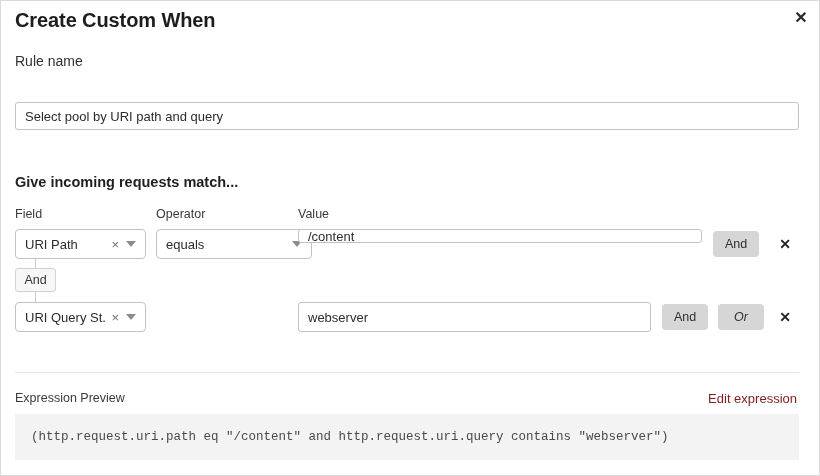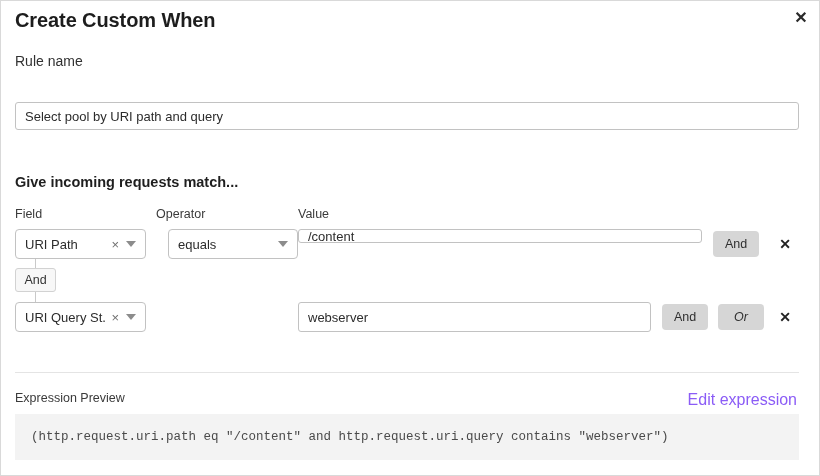--- a/index.html
+++ b/index.html
@@ -140,21 +140,21 @@
     flex: 0 0 auto;
     width: 0;
     height: 0;
     border-left: 5px solid transparent;
     border-right: 5px solid transparent;
     border-top: 6px solid #8c8c8c;
     margin-right: 3px;
   }
 
   .sel-field-1 { left: 14px;  top: 228px; width: 131px; }
-  .sel-op-1    { left: 155px; top: 228px; width: 130px; margin-left: 12px; }
+  .sel-op-1    { left: 155px; top: 228px; width: 156px; }
   .sel-field-2 { left: 14px;  top: 301px; width: 131px; }
   .sel-op-2    { left: 155px; top: 301px; width: 134px; }
 
   .val-input-1 { left: 297px; top: 228px; width: 404px; height: 14px; }
   .val-input-2 { left: 297px; top: 301px; width: 353px; height: 30px; }
 
   
   .logic-btn {
     position: absolute;
     box-sizing: border-box;
@@ -232,22 +232,22 @@
     position: absolute;
     left: 14px;
     top: 390px;
     font-size: 12.5px;
     color: #3a3a3a;
   }
   .expr-edit-link {
     position: absolute;
     right: 22px;
     top: 390px;
-    font-size: 16px;
-    color: #8b5cf6;
+    font-size: 13px;
+    color: #7f1d1d;
     cursor: pointer;
   }
   .expr-code {
     position: absolute;
     left: 14px;
     top: 413px;
     width: 784px;
     height: 46px;
     box-sizing: border-box;
     background: #f3f3f3;

